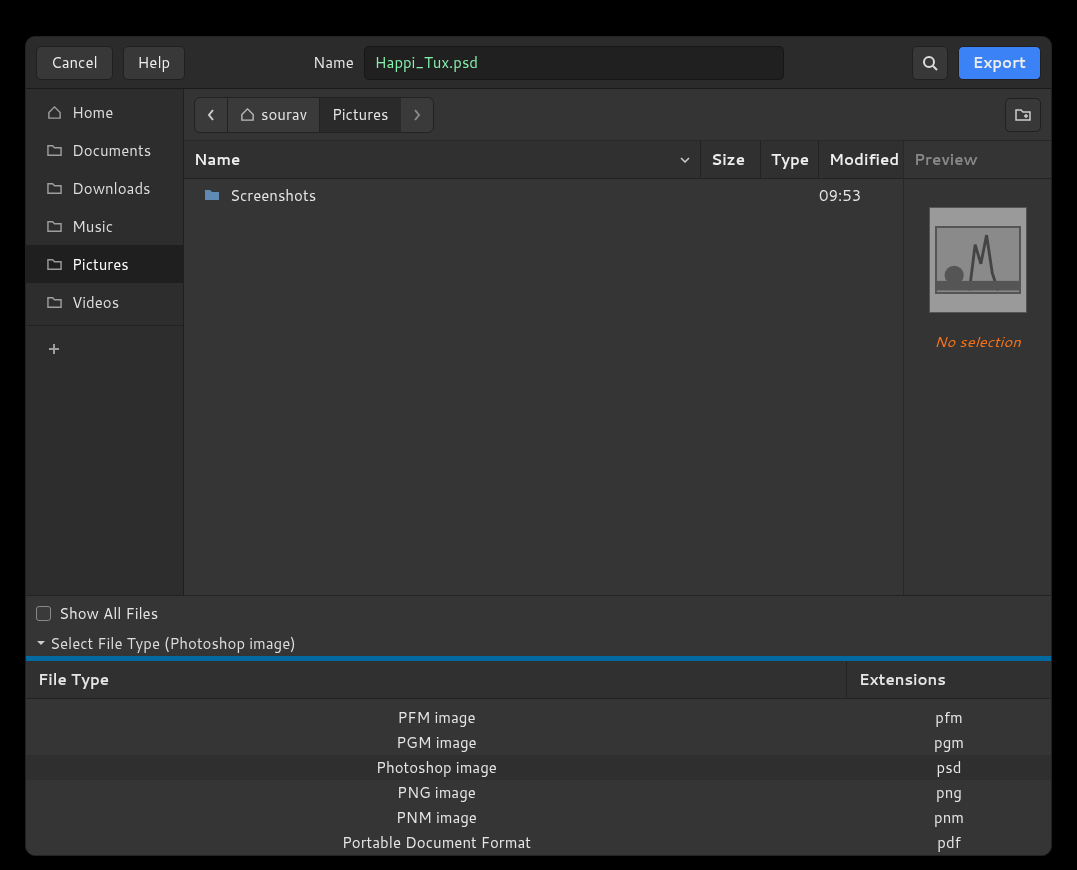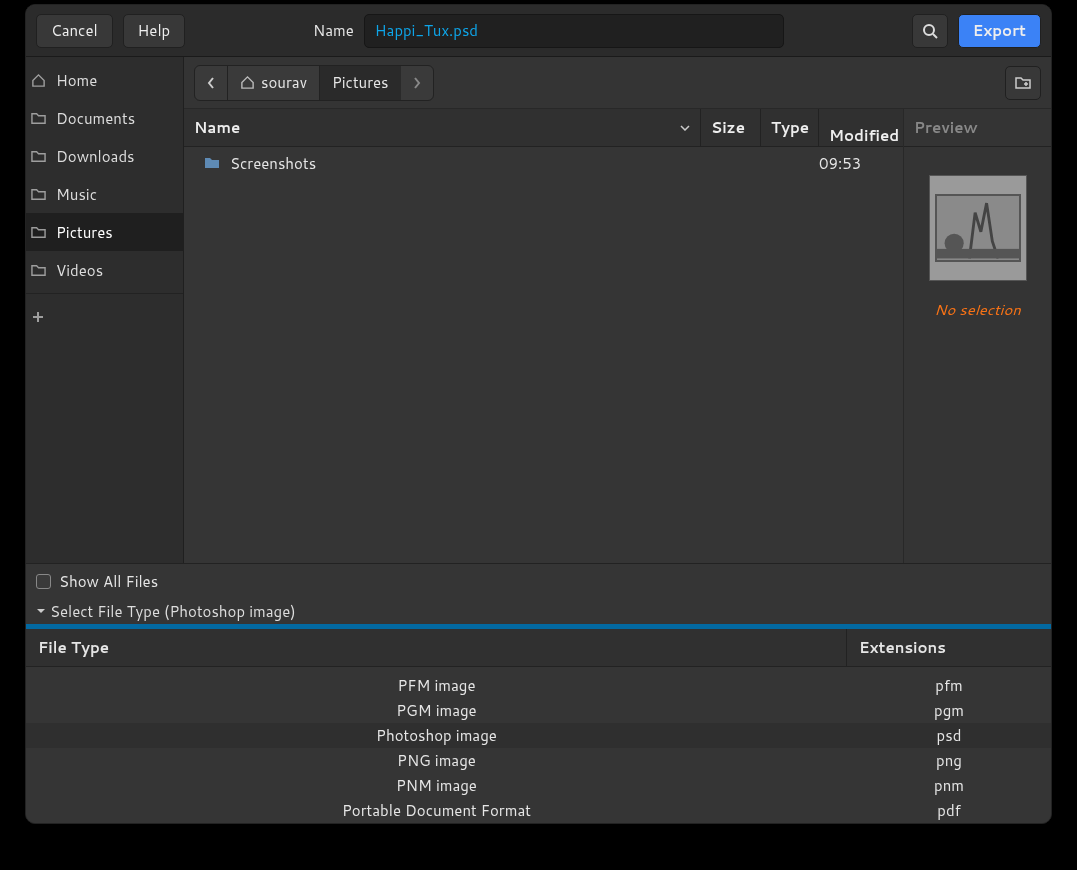--- a/index.html
+++ b/index.html
@@ -1,39 +1,39 @@
 <!DOCTYPE html>
 <html><head>
 <meta charset="utf-8">
 <style>
 * { margin:0; padding:0; box-sizing:border-box; font-family:"Cantarell","Segoe UI",sans-serif; font-size:15px; }
 body { background:#000; color:#e6e6e6; width:1077px; height:870px; overflow:hidden; }
-.win { position:absolute; left:25px; top:4px; width:1027px; height:820px; background:#333; border:1px solid #222; border-radius:10px; display:flex; flex-direction:column; overflow:hidden; }
+.win { position:absolute; left:25px; top:36px; width:1027px; height:820px; background:#333; border:1px solid #222; border-radius:10px; display:flex; flex-direction:column; overflow:hidden; }
 .hdr { height:52px; background:#2b2b2b; border-bottom:1px solid #1a1a1a; display:flex; align-items:center; padding:0 10px; gap:10px; }
 .btn { height:34px; padding:0 14px; background:#383838; border:1px solid #202020; border-radius:5px; color:#eee; display:flex; align-items:center; justify-content:center; cursor:pointer; }
 .btn.primary { background:#3b82f6; font-weight:600; }
 .namefield { flex:0 0 auto; display:flex; align-items:center; gap:10px; margin-left:auto; margin-right:auto; }
-.input { height:34px; width:420px; background:#202020; border:1px solid #161616; border-radius:5px; color:#0ea5e9; padding:0 10px; }
+.input { height:34px; width:420px; background:#202020; border:1px solid #161616; border-radius:5px; color:#86efac; padding:0 10px; }
 .iconbtn { width:36px; height:34px; display:flex; align-items:center; justify-content:center; background:#383838; border:1px solid #202020; border-radius:5px; cursor:pointer; }
 .body { flex:1; display:flex; flex-direction:column; min-height:0; }
 .middle { flex:1; display:flex; min-height:0; }
 .sidebar { width:158px; background:#2d2d2d; border-right:1px solid #1f1f1f; display:flex; flex-direction:column; padding-top:4px; }
-.sbitem { height:38px; display:flex; align-items:center; gap:10px; padding:0 4px; cursor:pointer; color:#ddd; }
+.sbitem { height:38px; display:flex; align-items:center; gap:10px; padding:0 20px; cursor:pointer; color:#ddd; }
 .sbitem.active { background:#1f1f1f; color:#fff; }
 .sbitem .ic { width:16px; height:16px; display:flex; align-items:center; justify-content:center; opacity:.8; }
 .sbsep { height:1px; background:#222; margin:4px 0; }
 .center { flex:1; display:flex; flex-direction:column; background:#343434; min-width:0; }
 .pathbar { height:52px; display:flex; align-items:center; padding:0 10px; gap:16px; border-bottom:1px solid #282828; }
 .pathgrp { display:flex; background:#3a3a3a; border:1px solid #222; border-radius:6px; overflow:hidden; }
 .pathbtn { height:34px; padding:0 12px; display:flex; align-items:center; gap:6px; cursor:pointer; border-right:1px solid #222; }
 .pathbtn:last-child { border-right:none; }
 .pathbtn.active { background:#2a2a2a; }
 .colhdr { height:38px; display:flex; align-items:stretch; background:#303030; border-bottom:1px solid #222; }
 .col { display:flex; align-items:center; padding:0 10px; border-right:1px solid #222; font-weight:600; color:#eee; }
-.col:last-child { border-right:none;align-items:flex-end; }
+.col:last-child { border-right:none; }
 .listarea { flex:1; background:#353535; overflow:auto; }
 .row { display:flex; align-items:center; height:32px; padding:0 10px; }
 .row .cell { padding:0 10px; }
 .fileic { width:16px; height:16px; display:inline-flex; align-items:center; justify-content:center; margin-right:10px; }
 .preview { width:148px; background:#343434; border-left:1px solid #282828; display:flex; flex-direction:column; align-items:center; }
 .preview .phdr { height:38px; width:100%; display:flex; align-items:center; padding:0 10px; border-bottom:1px solid #222; color:#888; font-weight:600; }
 .thumb { margin-top:28px; width:98px; height:106px; background:#9a9a9a; border:1px solid #555; display:flex; align-items:center; justify-content:center; }
 .thumbinner { width:86px; height:68px; background:#888; border:2px solid #555; display:flex; align-items:flex-end; justify-content:center; overflow:hidden; }
 .nosel { margin-top:18px; color:#f97316; font-style:italic; }
 .bottom { background:#353535; border-top:1px solid #222;text-align:center; }

